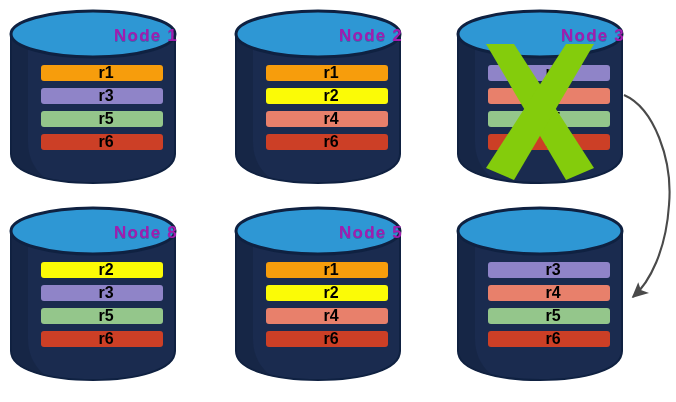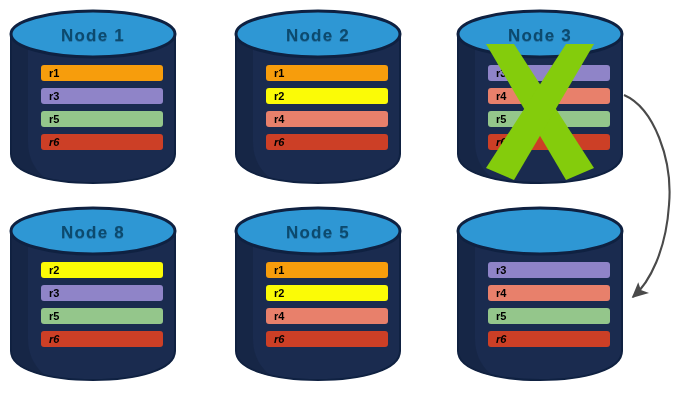--- a/index.html
+++ b/index.html
@@ -31,49 +31,50 @@
     left: 0; top: 0;
     width: 170px;
     height: 177px;
     overflow: visible;
   }
   .node-title {
     position: absolute;
     left: 0;
     top: 18px;
     width: 170px;
-    text-align: center;
-    color: #0c4a6e;
+    text-align: right;
+    color: #a21caf;
     font-size: 17px;
     font-weight: bold;
     letter-spacing: 1.2px;
     font-family: "Liberation Sans", "DejaVu Sans", sans-serif;
     pointer-events: none;
     text-shadow: 0 1px 0 rgba(10,28,56,0.25);
   }
   .rows {
     position: absolute;
     left: 33px;
     top: 57px;
     width: 122px;
   }
   .row-bar {
     position: relative;
     height: 16px;
     margin-bottom: 7px;
     border-radius: 3px;
+    text-align: center;
     line-height: 16px;
-    font-size: 11px;
+    font-size: 16px;
     font-weight: bold;
     color: #000000;
     font-family: "Liberation Sans", "DejaVu Sans", sans-serif;
     box-sizing: border-box;
     padding-left: 8px;
   }
-  .row-bar:last-child { margin-bottom: 10px; font-style: italic; }
+  .row-bar:last-child { margin-bottom: 10px; }
   .failure-x {
     position: absolute;
     left: 11px;
     top: 36px;
     width: 148px;
     height: 136px;
     pointer-events: none;
   }
   .arrow-layer {
     position: absolute;

